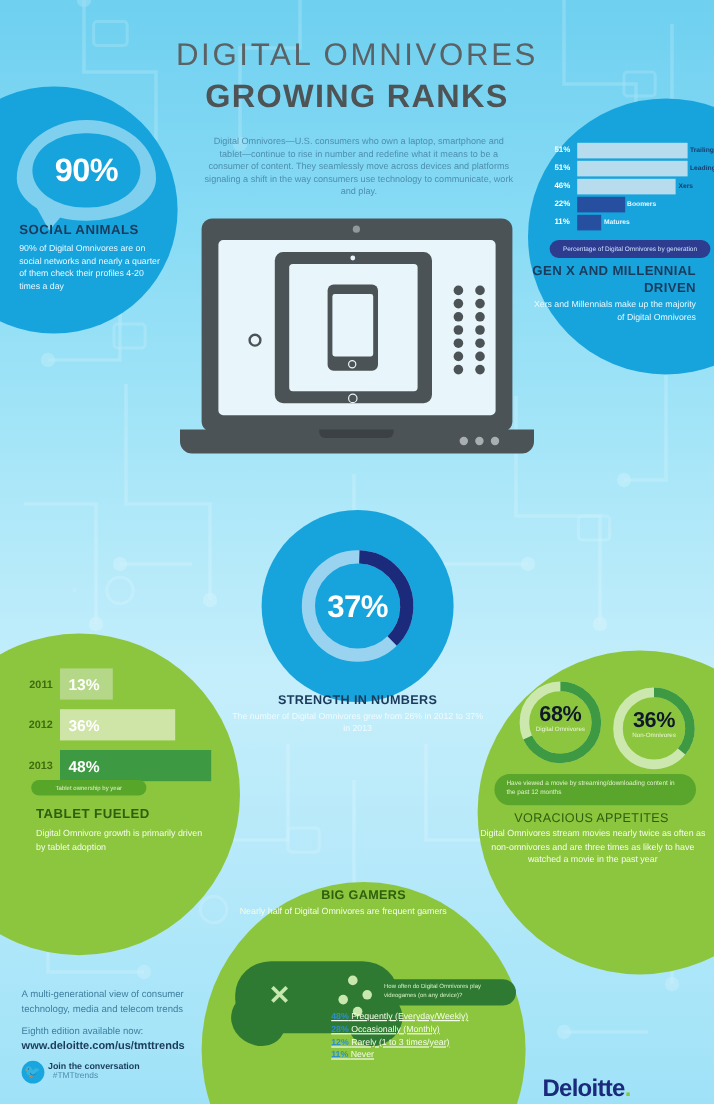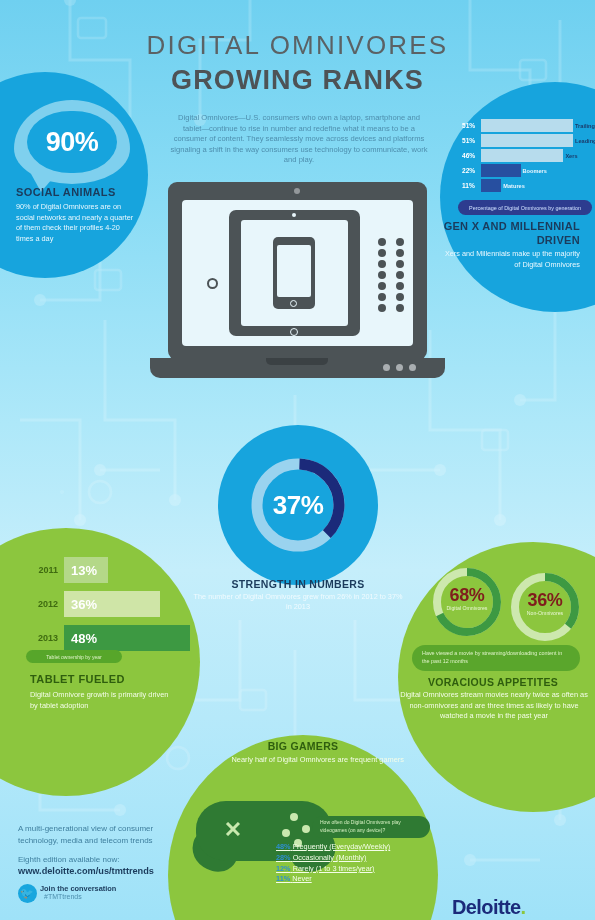--- a/index.html
+++ b/index.html
@@ -130,21 +130,21 @@
   .sin-head { position:absolute; left:198px; top:578px; width:200px; text-align:center;
               font-size:10.5px; font-weight:bold; color:#1b3b5c; letter-spacing:.3px; }
   .sin-body { position:absolute; left:190px; top:592px; width:216px; text-align:center;
               font-size:7.3px; line-height:10.4px; color:#f1fbff; }
 
   
   .green-left {
     position:absolute; left:-68px; top:528px; width:268px; height:268px;
     border-radius:50%; background:#8cc63e;
   }
-  .tabchart { position:absolute; left:32px; top:557px; width:166px; }
+  .tabchart { position:absolute; left:18px; top:557px; width:166px; }
   .trow { display:flex; align-items:center; margin-bottom:8px; }
   .trow .yr { width:32px; font-size:9px; font-weight:bold; color:#3f6b10; text-align:right;
               padding-right:6px; }
   .trow .tbar { height:26px; display:flex; align-items:center; padding-left:7px;
                 font-size:13px; font-weight:bold; color:#ffffff; }
   .tcaption { position:absolute; left:26px; top:650px; width:96px; height:13px;
               border-radius:7px; background:#57a62a;
               display:flex; align-items:center; justify-content:center;
               font-size:5px; color:#dff3c8; }
   .tf-head { position:absolute; left:30px; top:673px; font-size:11px; font-weight:bold;
@@ -154,39 +154,39 @@
 
   
   .green-right {
     position:absolute; left:398px; top:542px; width:270px; height:270px;
     border-radius:50%; background:#8cc63e;
   }
   .dv { position:absolute; width:74px; height:74px; }
   .dv.a { left:430px; top:565px; }
   .dv.b { left:508px; top:570px; }
   .dv .big { position:absolute; left:0; top:20px; width:74px; text-align:center;
-             font-size:18px; font-weight:bold; color:#7f1d1d; letter-spacing:-.3px; }
+             font-size:18px; font-weight:bold; color:#0f172a; letter-spacing:-.3px; }
   .dv .sub { position:absolute; left:0; top:40px; width:74px; text-align:center;
              font-size:5.2px; color:#eaf7d6; }
   .vcaption { position:absolute; left:412px; top:645px; width:168px; height:26px;
               border-radius:13px; background:#5aa62c; padding:4px 10px;
               font-size:5.4px; line-height:8.4px; color:#dff3c8; }
   .va-head { position:absolute; left:400px; top:676px; width:186px; text-align:center;
-             font-size:10.5px; font-weight:bold; color:#2f5e0e; letter-spacing:.3px; }
+             font-size:10.5px; font-weight:normal; color:#2f5e0e; letter-spacing:.3px; }
   .va-body { position:absolute; left:396px; top:690px; width:196px; text-align:center;
              font-size:7.4px; line-height:10.6px; color:#f4fde9; }
 
   
   .green-bottom {
     position:absolute; left:168px; top:735px; width:270px; height:280px;
     border-radius:50%; background:#8cc63e;
   }
   .bg-head { position:absolute; left:203px; top:740px; width:200px; text-align:center;
              font-size:10.5px; font-weight:bold; color:#2f5e0e; letter-spacing:.3px; }
-  .bg-body { position:absolute; left:204px; top:755px; width:200px; text-align:right;
+  .bg-body { position:absolute; left:186px; top:755px; width:200px; text-align:center;
              font-size:7.4px; line-height:10.4px; color:#f4fde9; }
   .gamepad { position:absolute; left:196px; top:783px; width:136px; height:92px; }
   .gp-body { position:absolute; left:0; top:18px; width:136px; height:60px;
              background:#2f7a33; border-radius:30px/28px; }
   .gp-l { position:absolute; left:-4px; top:48px; width:46px; height:40px;
           background:#2f7a33; border-radius:40% 10% 45% 55%; transform:rotate(14deg); }
   .gp-r { position:absolute; left:94px; top:48px; width:46px; height:40px;
           background:#2f7a33; border-radius:10% 40% 55% 45%; transform:rotate(-14deg); }
   .gp-x { position:absolute; left:26px; top:36px; width:22px; height:22px;
           color:#c9e8ae; font-size:22px; line-height:22px; text-align:center; font-weight:bold; }

